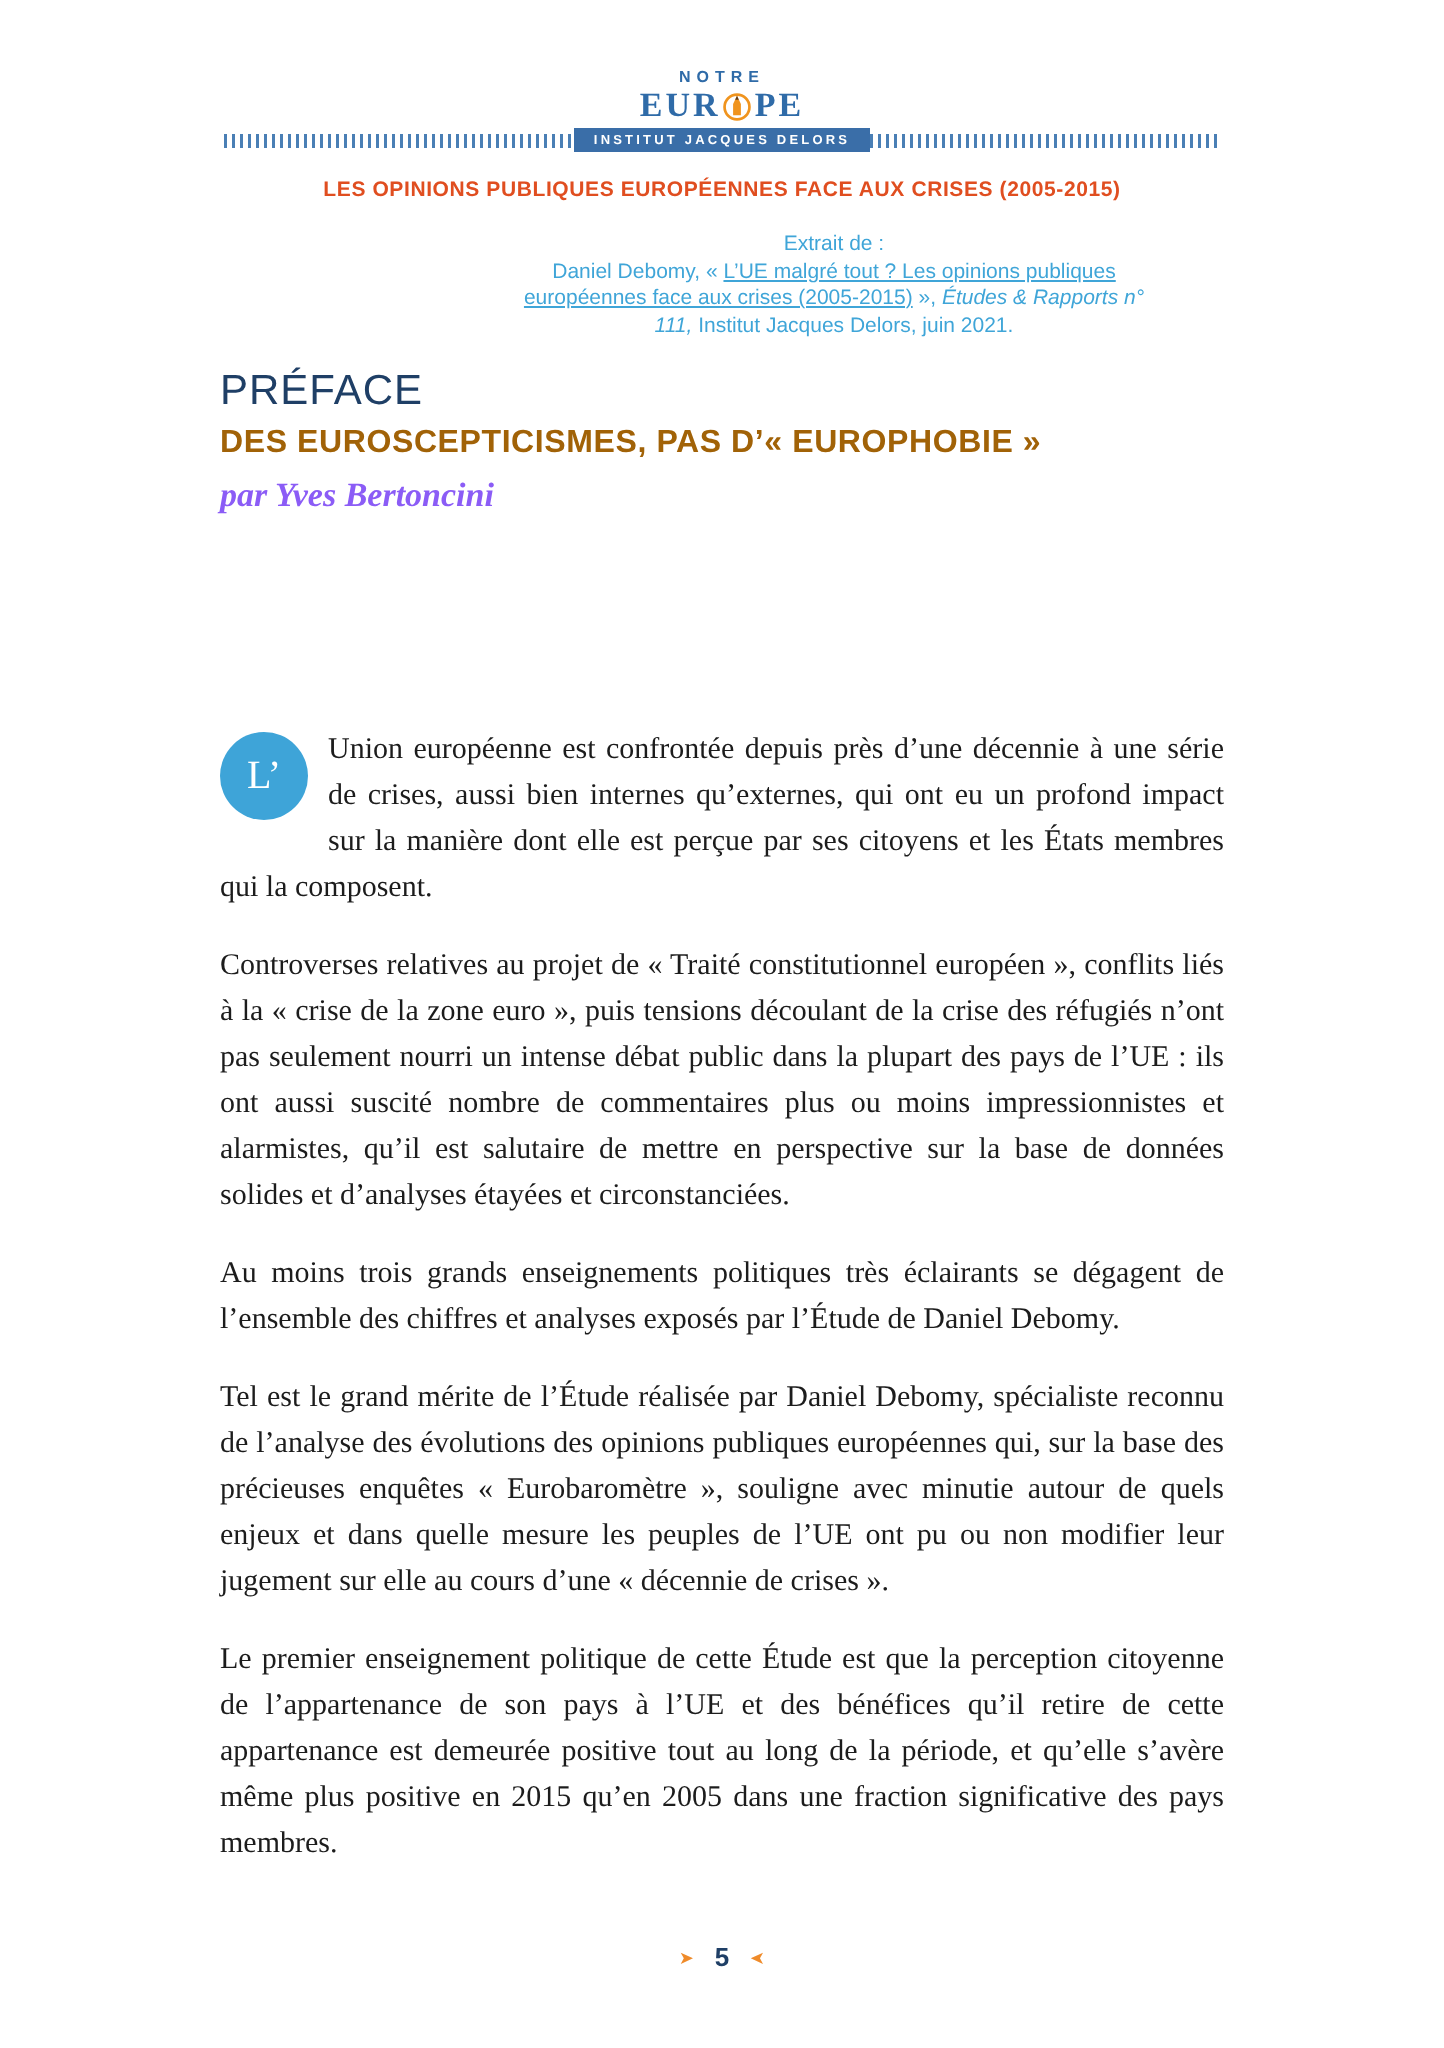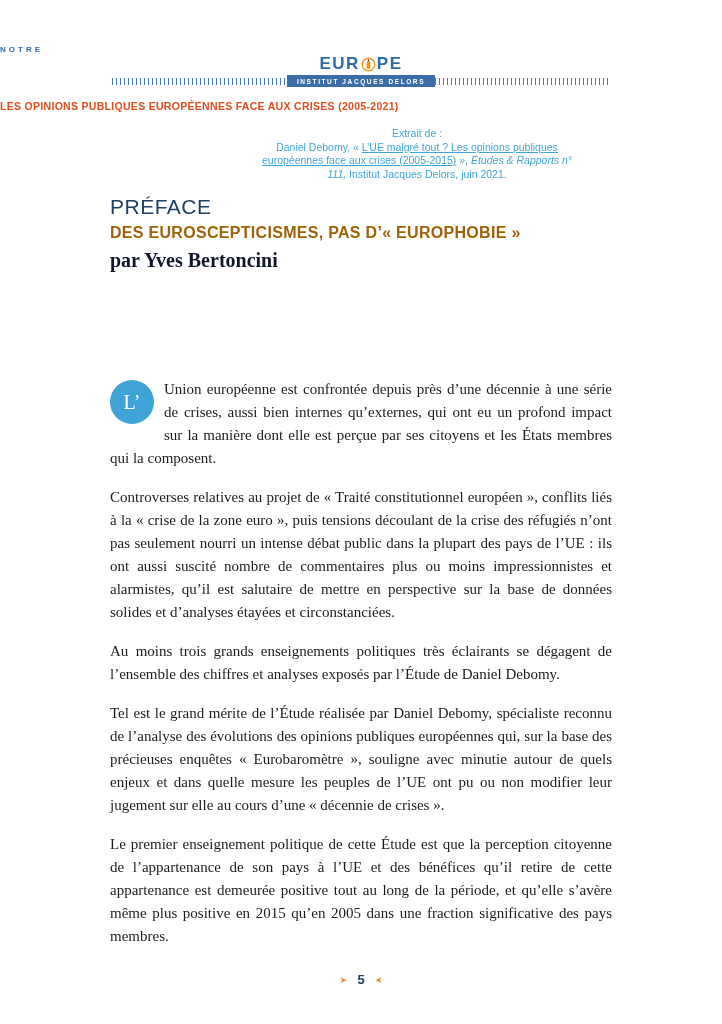--- a/index.html
+++ b/index.html
@@ -7,29 +7,29 @@
     position:relative;
     width:722px; height:1024px;
     margin:0 auto;
     background:#ffffff;
     font-family:"Liberation Serif", serif;
     overflow:hidden;
     box-sizing:border-box;
   }
 
   
-  .header { padding-top:45px; text-align:left; }
+  .header { padding-top:34px; text-align:center; }
   .logo-notre {
     font-family:"Liberation Sans", sans-serif;
     font-size:8px; font-weight:bold; letter-spacing:3px;
     color:#2f6ba8;
   }
   .logo-main {
     margin-top:1px;
-    font-family:Liberation Sans, sans-serif;
+    font-family:Liberation Serif, serif;
     font-size:17px; font-weight:bold; letter-spacing:1.5px;
     color:#2f6ba8;
     display:flex; align-items:center; justify-content:center; gap:1px;
     line-height:18px;
   }
   .pencil-icon { display:inline-block; width:15px; height:15px; }
   .stripe-row {
     width:498px; margin:2px auto 0;
     display:flex; align-items:center;
   }
@@ -72,23 +72,23 @@
   }
   .preface-subtitle {
     margin:5px 0 0 110px;
     font-family:"Liberation Sans", sans-serif;
     font-size:16px; letter-spacing:0.3px;
     color:#a16207;
   }
   .byline {
     margin:7px 0 0 110px;
     font-family:"Liberation Serif", serif;
-    font-weight:bold;
-    font-size:20px;
-    color:#0f172a;
+    font-style:italic; font-weight:bold;
+    font-size:17px;
+    color:#8b5cf6;
   }
 
   
   .body-text {
     margin:106px 110px 0 110px;
     font-size:15px; line-height:23px;
     text-align:justify;
     color:#1c1c1c;
   }
   .body-text p { margin:0 0 16px 0; }
@@ -134,21 +134,21 @@
           <path d="M10 2.5 L11.2 5.2 L8.8 5.2 Z" fill="#5b3a1e"></path>
         </svg>
       </span>
       <span>PE</span>
     </div>
     <div class="stripe-row">
       <div class="stripe"></div>
       <div class="institute-badge">INSTITUT JACQUES DELORS</div>
       <div class="stripe"></div>
     </div>
-    <div class="doc-title">LES OPINIONS PUBLIQUES EUROPÉENNES FACE AUX CRISES (2005-2021)</div>
+    <div class="doc-title">LES OPINIONS PUBLIQUES EUROPÉENNES FACE AUX CRISES (2005-2015)</div>
   </div>
 
   <div class="citation">
     <div class="citation-intro">Extrait de :</div>
     <div><span>Daniel Debomy, « </span><span class="cit-link">L’UE malgré tout ? Les opinions publiques européennes face aux crises (2005-2015)</span><span> », </span><span class="cit-italic">Études &amp; Rapports n° 111,</span><span> Institut Jacques Delors, juin 2021.</span></div>
   </div>
 
   <h1 class="preface-title">PRÉFACE</h1>
   <h2 class="preface-subtitle">DES EUROSCEPTICISMES, PAS D’« EUROPHOBIE »</h2>
   <div class="byline">par Yves Bertoncini</div>

